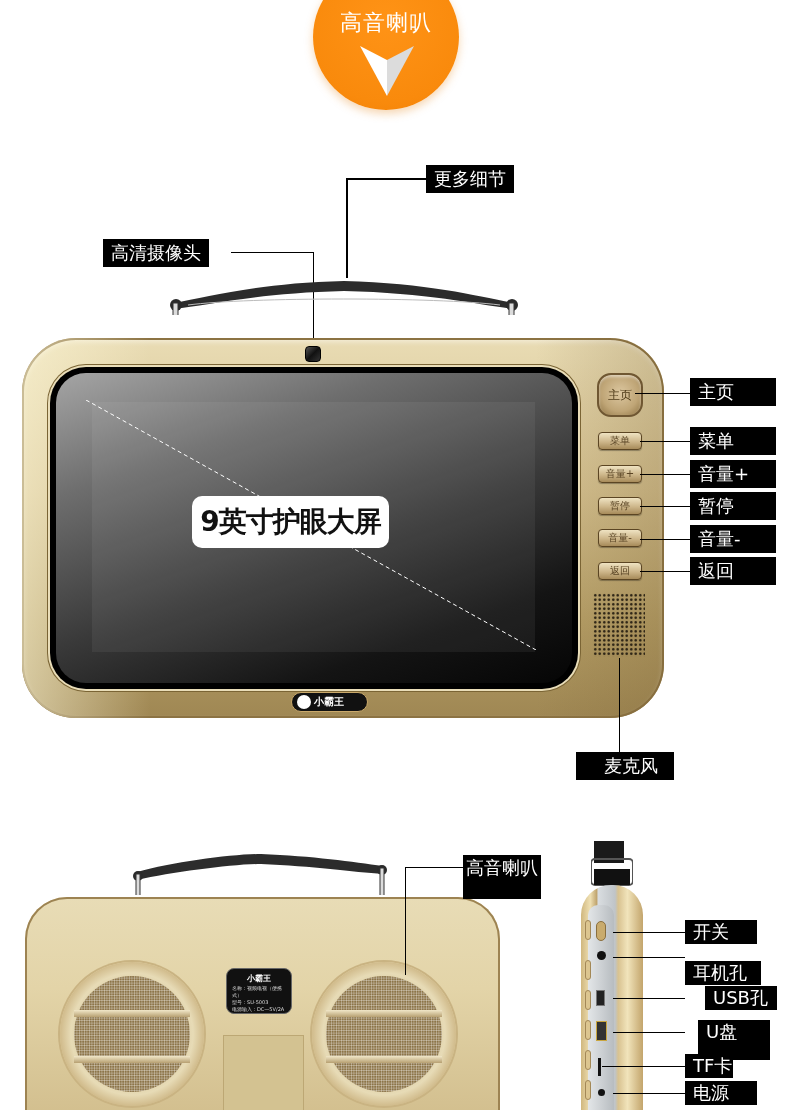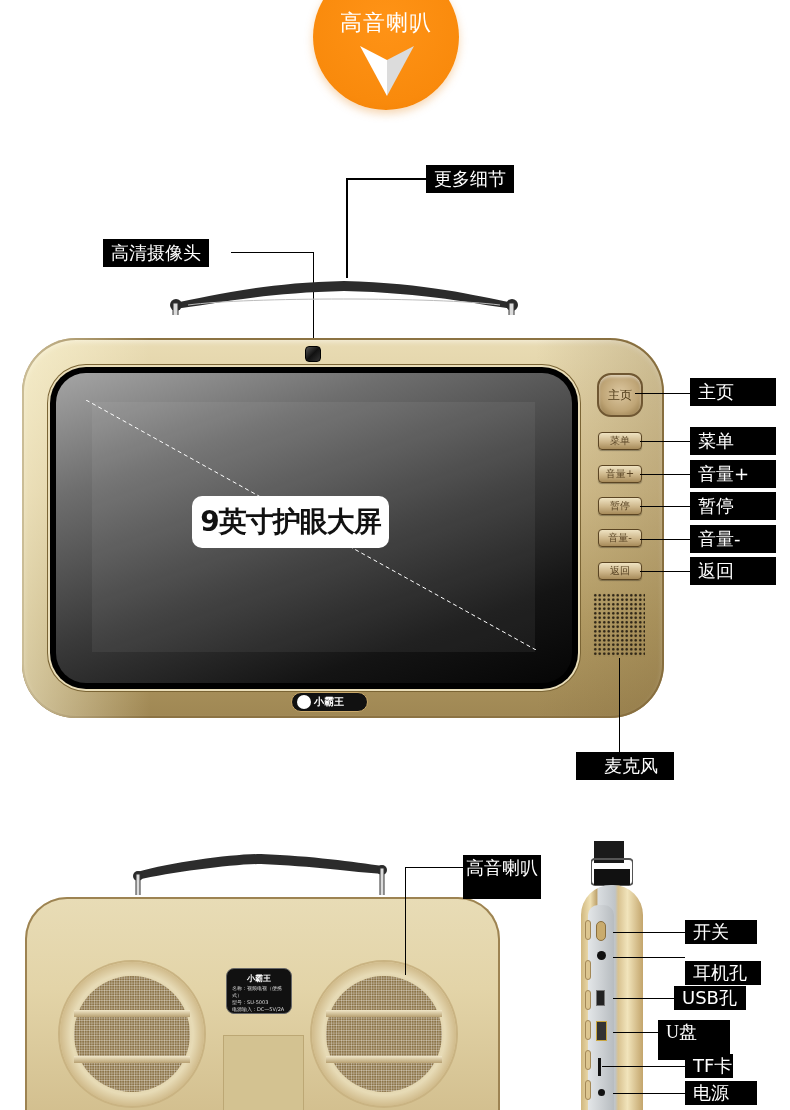--- a/index.html
+++ b/index.html
@@ -190,19 +190,19 @@
 <div class="abs" style="left:596px;top:990px;width:9px;height:16px;background:#222;border:1px solid #777;"></div>
 <div class="abs" style="left:596px;top:1021px;width:11px;height:20px;background:#333;border:1px solid #c9a640;"></div>
 <div class="abs" style="left:598px;top:1058px;width:3px;height:18px;background:#111;"></div>
 <div class="abs" style="left:598px;top:1089px;width:7px;height:7px;border-radius:50%;background:#111;"></div>
 
 <div class="abs line" style="left:613px;top:932px;width:72px;height:1px;"></div>
 <div class="abs lbl" style="left:685px;top:920px;width:72px;height:24px;line-height:24px;">开关</div>
 <div class="abs line" style="left:613px;top:957px;width:72px;height:1px;"></div>
 <div class="abs lbl" style="left:685px;top:945px;width:76px;height:24px;line-height:24px;margin-top:16px;">耳机孔</div>
 <div class="abs line" style="left:613px;top:998px;width:72px;height:1px;"></div>
-<div class="abs lbl" style="left:674px;top:986px;width:72px;height:24px;line-height:24px;">USB孔</div>
+<div class="abs lbl" style="left:705px;top:986px;width:72px;height:24px;line-height:24px;">USB孔</div>
 <div class="abs line" style="left:613px;top:1032px;width:72px;height:1px;"></div>
-<div class="abs lbl" style="left:658px;top:1020px;width:72px;height:40px;line-height:24px;font-family:Liberation Serif, serif;">U盘</div>
+<div class="abs lbl" style="left:698px;top:1020px;width:72px;height:40px;line-height:24px;">U盘</div>
 <div class="abs line" style="left:602px;top:1066px;width:83px;height:1px;"></div>
 <div class="abs lbl" style="left:685px;top:1054px;width:48px;height:24px;line-height:24px;">TF卡</div>
 <div class="abs line" style="left:613px;top:1093px;width:72px;height:1px;"></div>
 <div class="abs lbl" style="left:685px;top:1081px;width:72px;height:24px;line-height:24px;">电源</div>
 
 </body></html>

